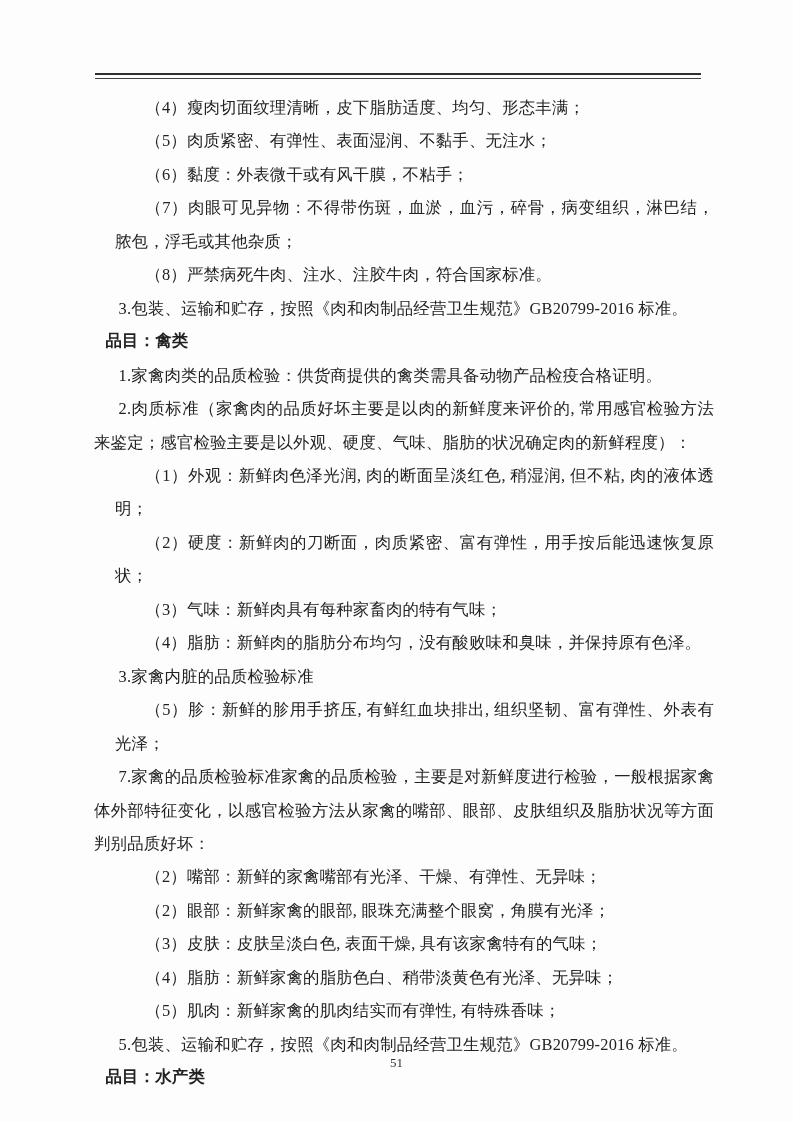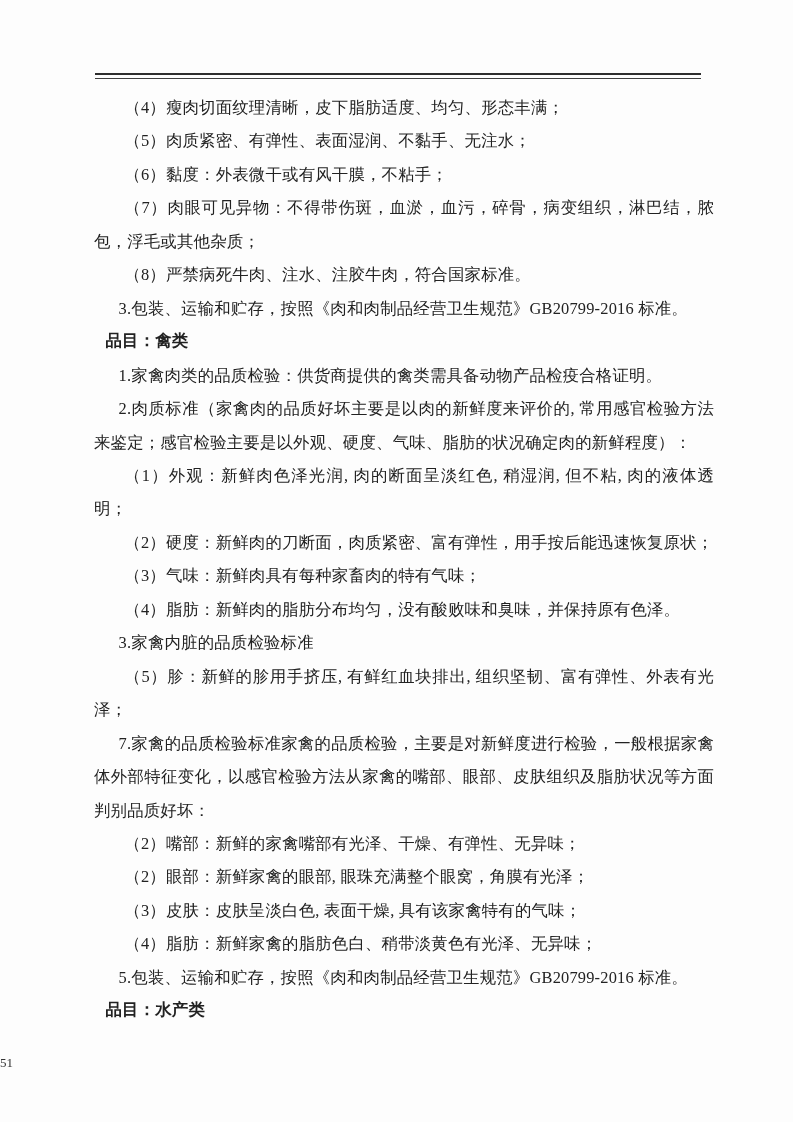--- a/index.html
+++ b/index.html
@@ -32,35 +32,35 @@
     width: 620px;
     font-size: 16.4px;
     line-height: 33.45px;
     text-align: justify;
     letter-spacing: 0.2px;
   }
   .para {
     margin: 0;
   }
   
-  .p-item { text-indent: 1.85em; }
+  .p-item { text-indent: 1.85em; margin-left: 21px; }
   
   .p-num  { text-indent: 1.5em; }
   
   .p-head {
     text-indent: 0.7em;
     font-weight: 700;
     font-family: Liberation Mono, monospace;
   }
   .page-number {
     position: absolute;
     left: 0;
     top: 1055px;
     width: 100%;
-    text-align: left;
+    text-align: center;
     font-size: 13px;
     color: #333333;
     font-family: "Liberation Serif", "DejaVu Serif", serif;
   }
 </style>
 </head>
 <body>
 
 <div class="page">
 
@@ -80,19 +80,20 @@
     <p class="para p-item">（2）硬度：新鲜肉的刀断面，肉质紧密、富有弹性，用手按后能迅速恢复原状；</p>
     <p class="para p-item">（3）气味：新鲜肉具有每种家畜肉的特有气味；</p>
     <p class="para p-item">（4）脂肪：新鲜肉的脂肪分布均匀，没有酸败味和臭味，并保持原有色泽。</p>
     <p class="para p-num">3.家禽内脏的品质检验标准</p>
     <p class="para p-item">（5）胗：新鲜的胗用手挤压, 有鲜红血块排出, 组织坚韧、富有弹性、外表有光泽；</p>
     <p class="para p-num">7.家禽的品质检验标准家禽的品质检验，主要是对新鲜度进行检验，一般根据家禽体外部特征变化，以感官检验方法从家禽的嘴部、眼部、皮肤组织及脂肪状况等方面判别品质好坏：</p>
     <p class="para p-item">（2）嘴部：新鲜的家禽嘴部有光泽、干燥、有弹性、无异味；</p>
     <p class="para p-item">（2）眼部：新鲜家禽的眼部, 眼珠充满整个眼窝，角膜有光泽；</p>
     <p class="para p-item">（3）皮肤：皮肤呈淡白色, 表面干燥, 具有该家禽特有的气味；</p>
     <p class="para p-item">（4）脂肪：新鲜家禽的脂肪色白、稍带淡黄色有光泽、无异味；</p>
+    <p class="para p-item">（5）肌肉：新鲜家禽的肌肉结实而有弹性, 有特殊香味；</p>
     <p class="para p-num">5.包装、运输和贮存，按照《肉和肉制品经营卫生规范》GB20799-2016 标准。</p>
     <p class="para p-head">品目：水产类</p>
   </main>
 
   <div class="page-number">51</div>
 
 </div>
 
 </body></html>

